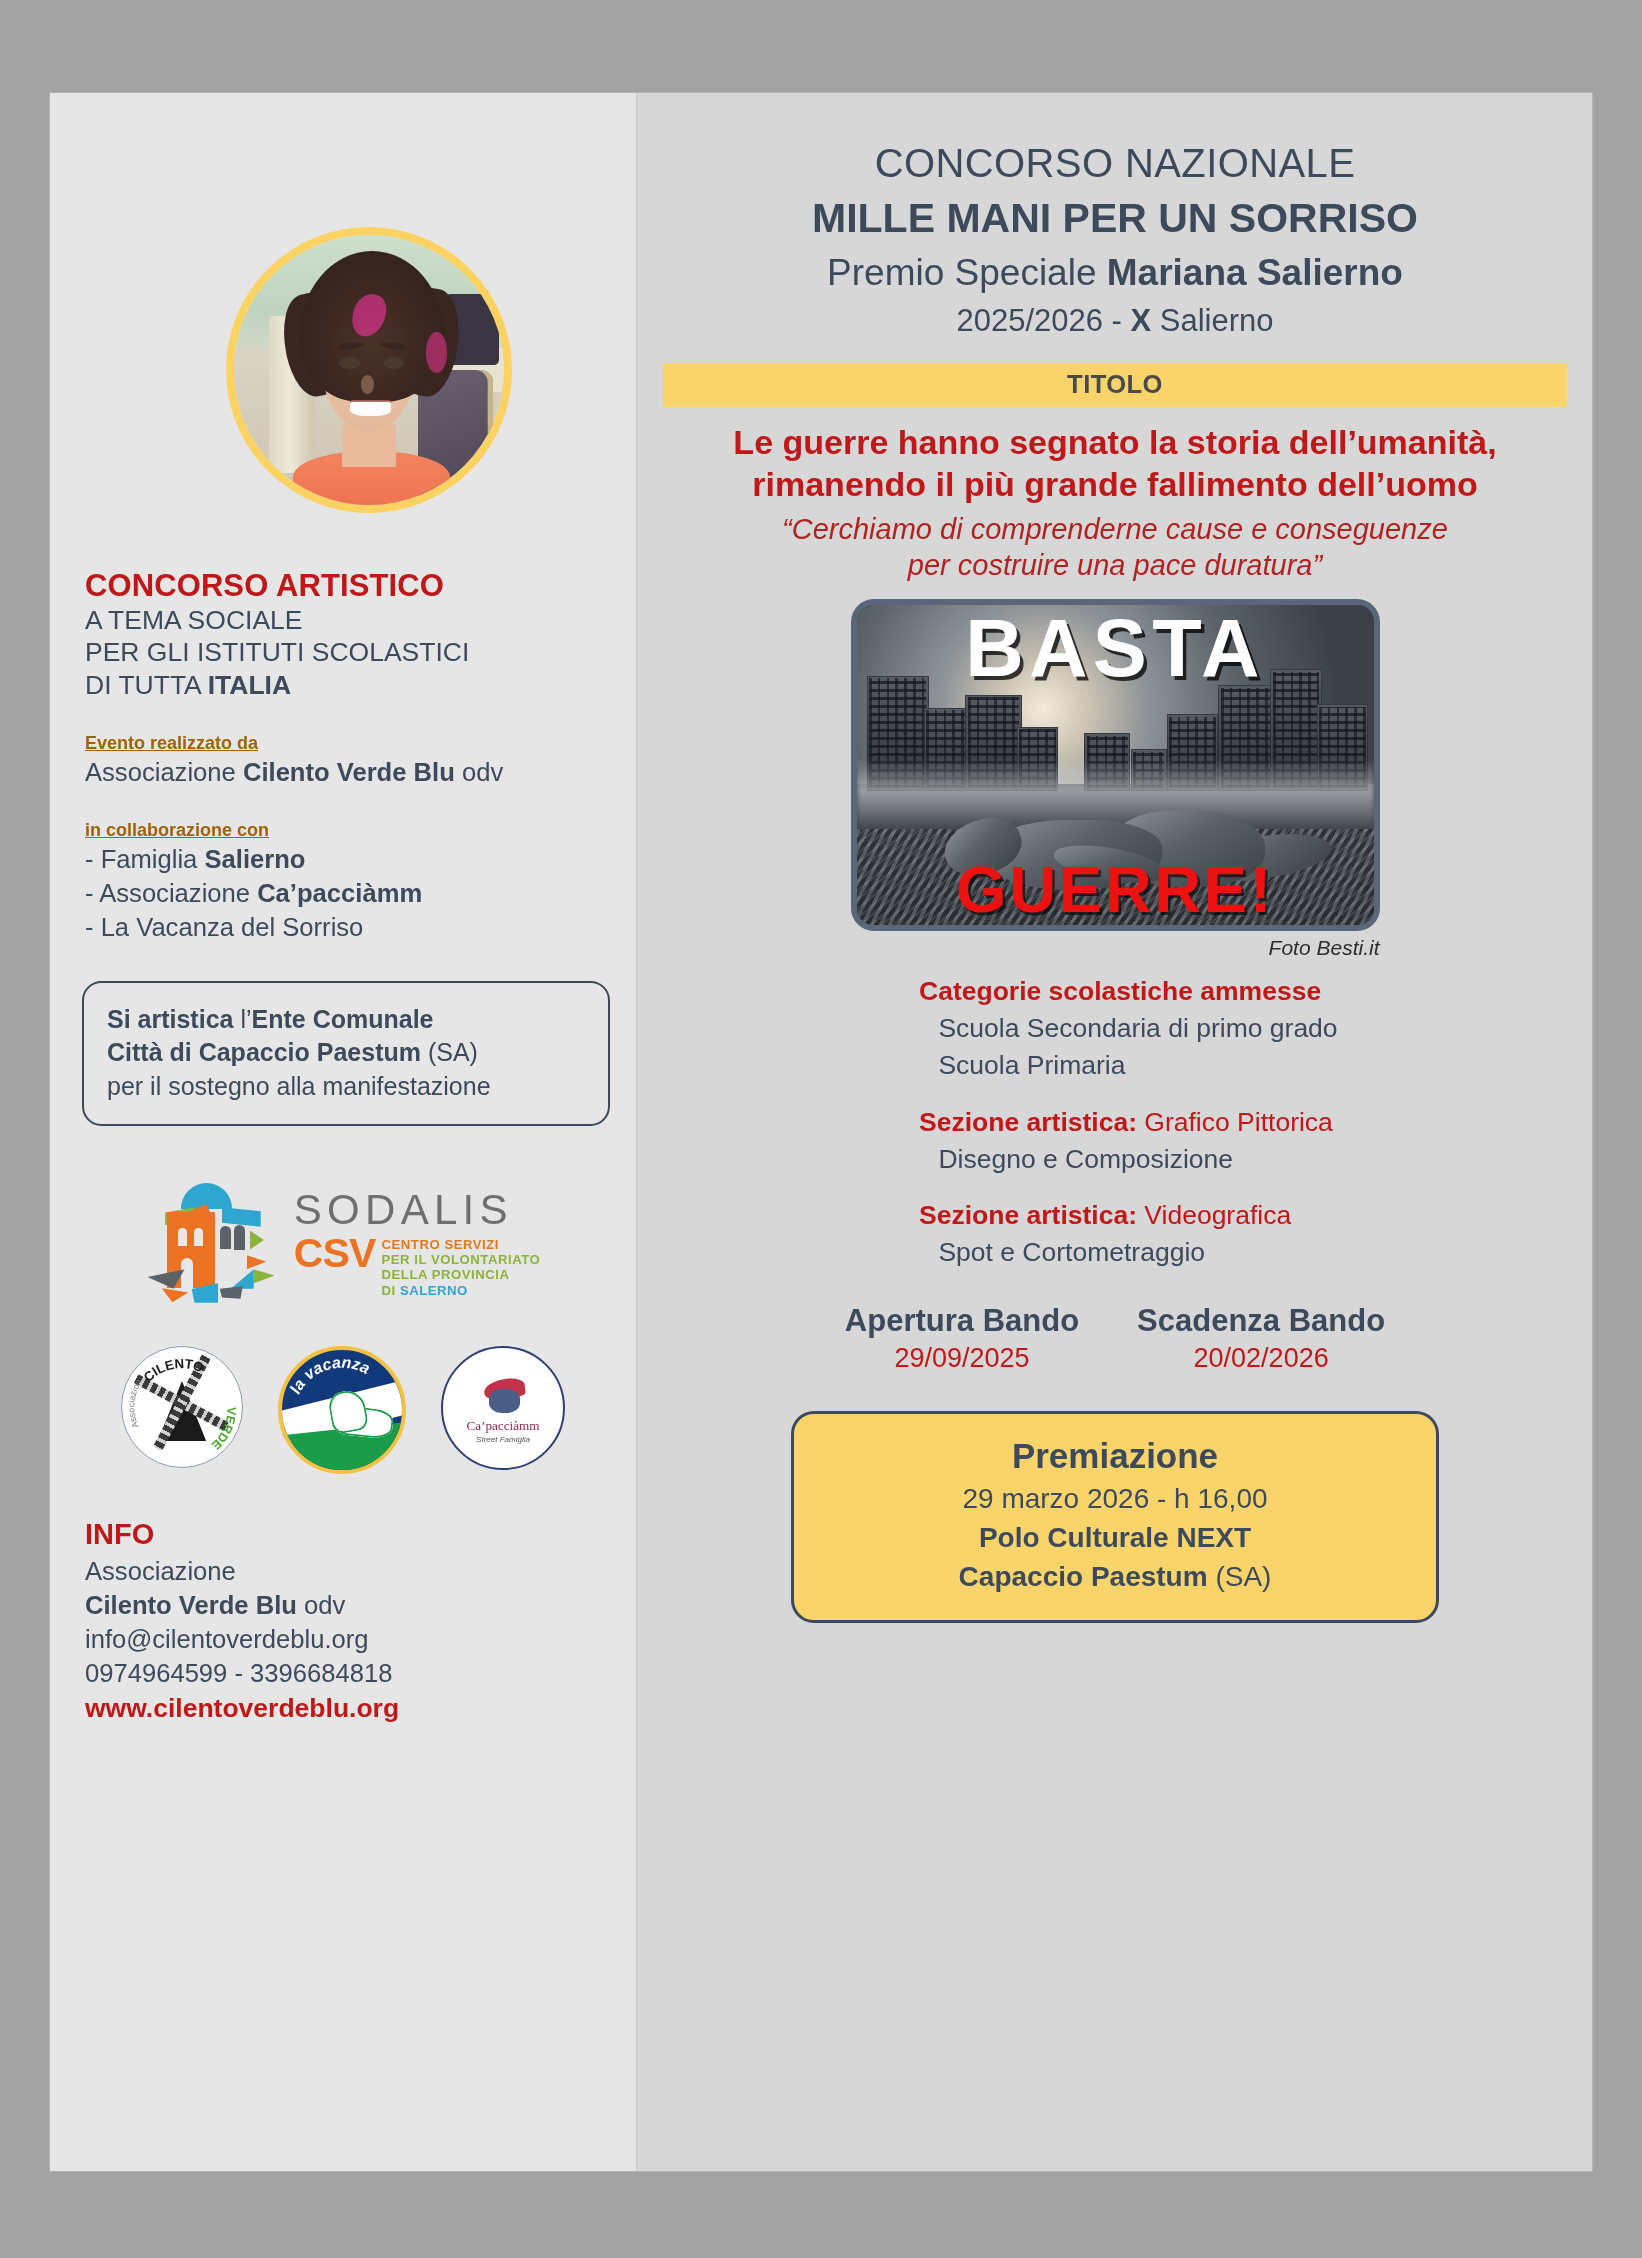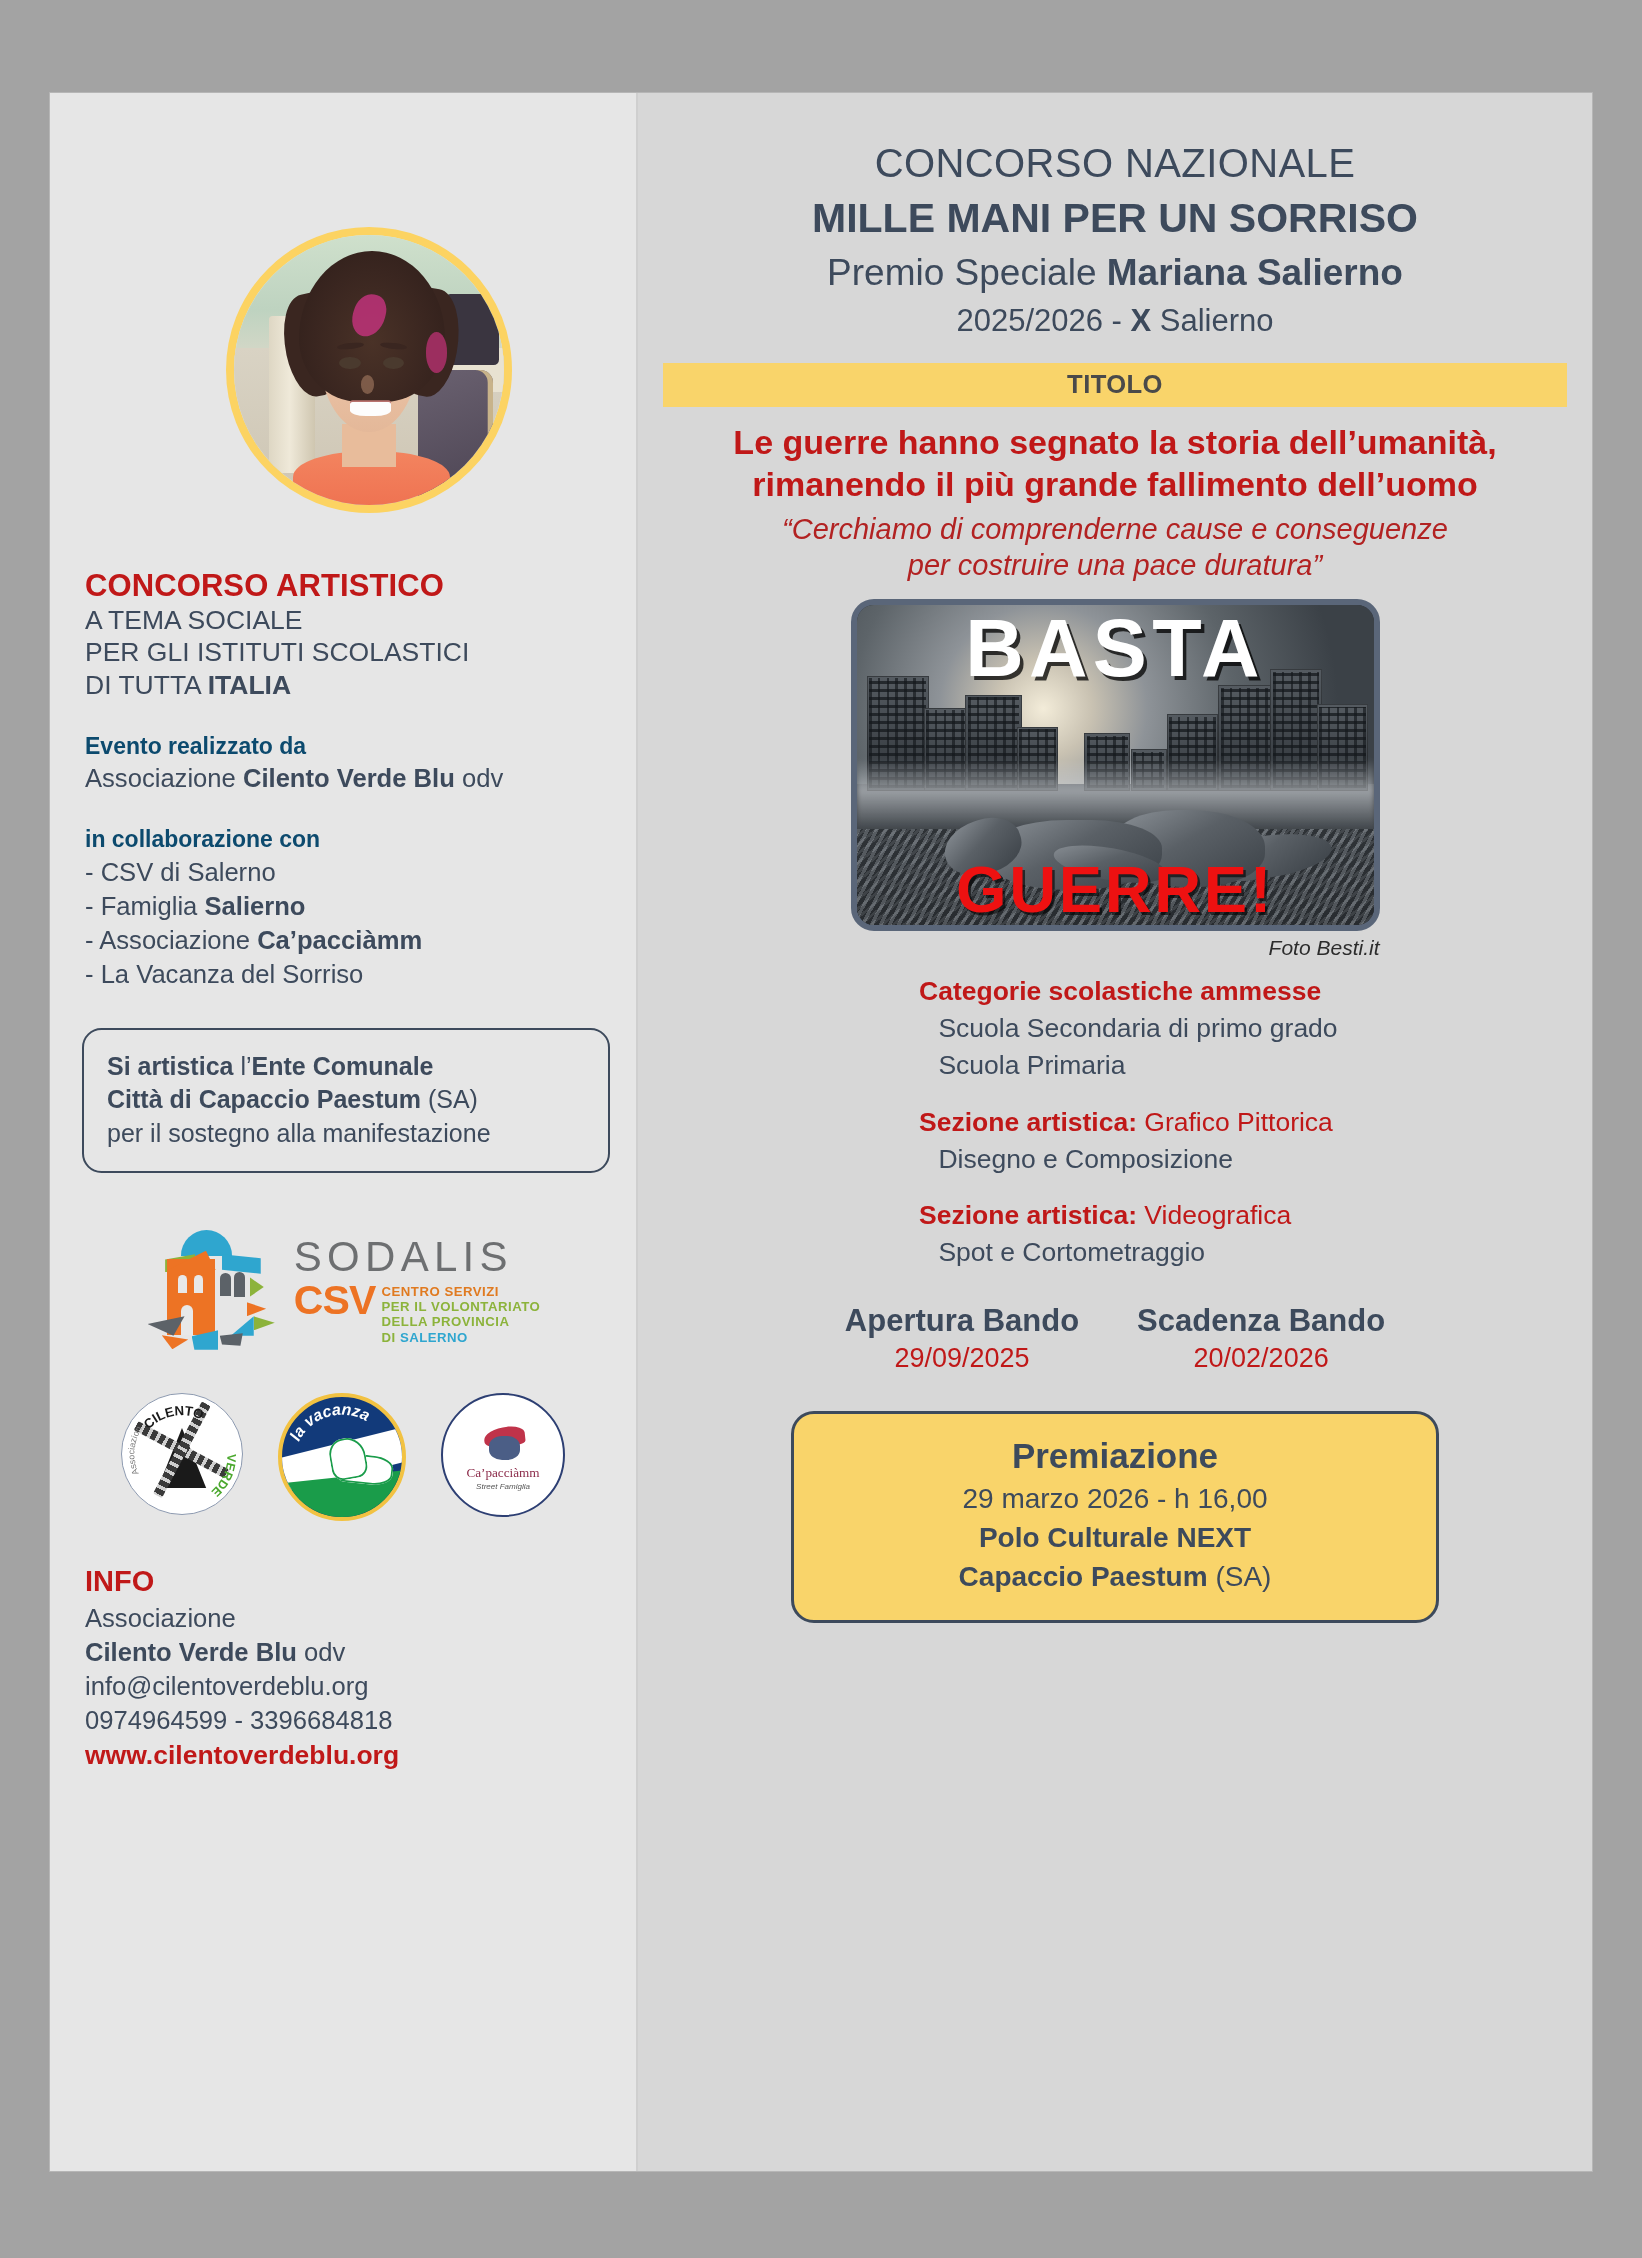--- a/index.html
+++ b/index.html
@@ -90,21 +90,21 @@
   
   .lpad{padding:0 30px 0 35px;}
   h2.section-red{
     color:#c01818;font-weight:bold;margin:0;
     letter-spacing:0.1px;
   }
   .t1{font-size:31px;line-height:1.12;margin-top:0;}
   .sub-line{color:#3d4a5c;font-size:26.5px;line-height:1.23;}
   .sub-line b{font-weight:bold;}
   .blk{margin-top:30px;}
-  .blk .hd{font-size:23px;color:#0c4a6e;font-weight:bold;line-height:1.3;}
+  .blk .hd{font-size:18px;color:#a16207;font-weight:bold;line-height:1.3;text-decoration:underline;}
   .blk .bd{font-size:25.6px;color:#3d4a5c;line-height:1.33;}
   .blk .bd b{font-weight:bold;}
 
   .thanks{
     margin:37px 26.5px 0 32px;
     border:2.6px solid #3d4a5c;
     border-radius:19.4px;
     padding:19.4px 16px 21px 23px;
   }
   .thanks .l{font-size:25px;color:#3d4a5c;line-height:1.34;}
@@ -308,23 +308,20 @@
       <div class="blk">
         <div class="hd">Evento realizzato da</div>
         <div class="bd">
           <span>Associazione </span><b>Cilento Verde Blu</b><span> odv</span>
         </div>
       </div>
 
       <div class="blk">
         <div class="hd">in collaborazione con</div>
         <div class="bd">
-          <span>- CSV di Salerno</span><b></b>
-        </div>
-        <div class="bd">
           <span>- Famiglia </span><b>Salierno</b>
         </div>
         <div class="bd">
           <span>- Associazione </span><b>Ca’pacciàmm</b>
         </div>
         <div class="bd">
           <span>- La Vacanza del Sorriso</span><b></b>
         </div>
       </div>
     </div>

